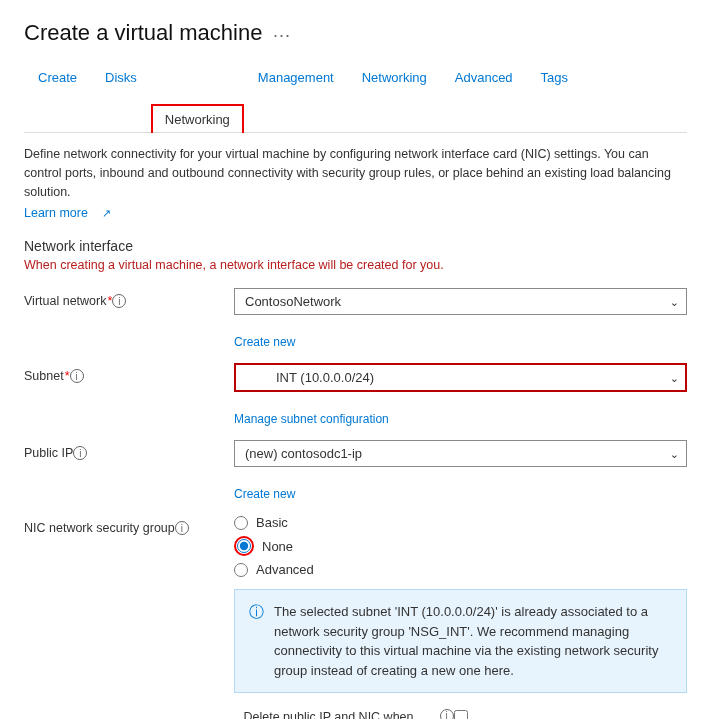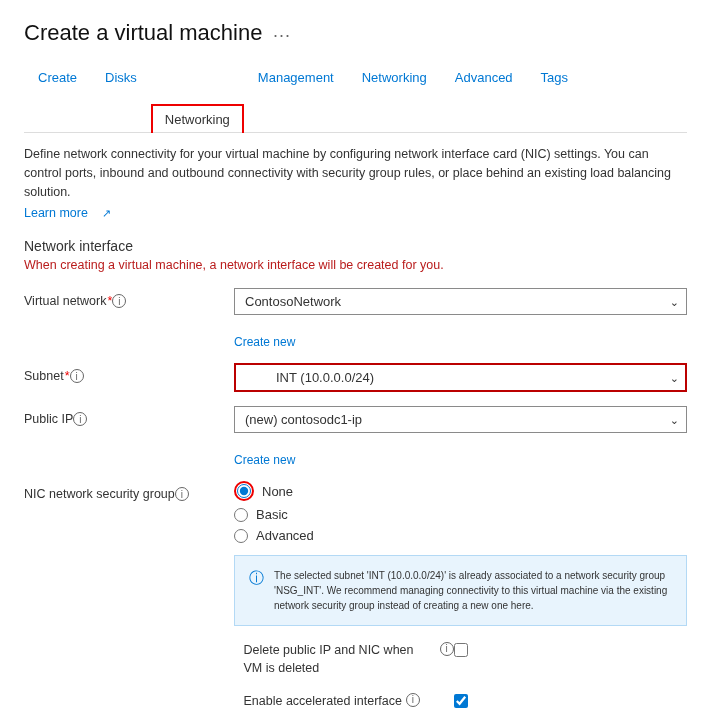--- a/index.html
+++ b/index.html
@@ -23,21 +23,21 @@
     .select-wrapper { position: relative; display: block; }
     .select-box { width: 100%; border: 1px solid #8a8a8a; padding: 5px 30px 5px 10px; font-size: 13px; background: #fff; appearance: none; cursor: pointer; color: #333; }
     .select-highlighted { border: 2px solid #b00; padding-left: 40px; }
     .chevron { position: absolute; right: 8px; top: 50%; transform: translateY(-50%); pointer-events: none; color: #333; font-size: 11px; }
     .link-small { color: #0078d4; font-size: 12px; text-decoration: none; display: inline-block; margin-top: 20px; }
     .radio-group { display: flex; flex-direction: column; gap: 6px; }
     .radio-item { display: flex; align-items: center; gap: 8px; font-size: 13px; cursor: pointer; }
     .radio-input { width: 14px; height: 14px; cursor: pointer; accent-color: #0078d4; }
     .info-box { background: #e8f4fd; border: 1px solid #b3d9f5; padding: 12px 14px; display: flex; gap: 10px; margin-top: 8px; border-radius: 0; }
     .info-box-icon { color: #0078d4; font-size: 15px; flex-shrink: 0; margin-top: 1px; }
-    .info-box-text { font-size: 10px; color: #333; line-height: 1.5; }
+    .info-box-text { font-size: 13px; color: #333; line-height: 1.5; }
     .checkbox-row { display: flex; align-items: flex-start; margin-bottom: 14px; justify-content: center; }
     .checkbox-label-col { width: 210px; min-width: 210px; font-size: 12.5px; display: flex; align-items: flex-start; gap: 4px; padding-top: 2px; line-height: 1.4; }
     .checkbox-input { width: 14px; height: 14px; cursor: pointer; flex-shrink: 0; margin-top: 1px; }
     .checkbox-blue { accent-color: #0078d4; }
     .divider { border: none; border-top: 1px solid #eee; margin: 16px 0 0 0; }
     .footer { display: flex; align-items: center; gap: 10px; padding: 14px 24px; background: #fff; border-top: 1px solid #eee; }
     .checkbox-control-col { display: flex; align-items: flex-start; padding-top: 2px; }
   </style>
 </head>
 <body>
@@ -92,20 +92,21 @@
       <span class="required">*</span>
       <span class="info-icon">i</span>
     </div>
     <div class="form-control">
       <div class="select-wrapper">
         <select class="select-box select-highlighted">
           <option>INT (10.0.0.0/24)</option>
         </select>
         <span class="chevron">⌄</span>
       </div>
+      <a class="link-small" href="#">Manage subnet configuration</a>
     </div>
   </div>
 
   
   <div class="form-row">
     <div class="form-label">
       <span>Public IP</span>
       <span class="info-icon">i</span>
     </div>
     <div class="form-control">
@@ -121,28 +122,28 @@
 
   
   <div class="form-row">
     <div class="form-label">
       <span>NIC network security group</span>
       <span class="info-icon">i</span>
     </div>
     <div class="form-control">
       <div class="radio-group">
         <label class="radio-item">
+          <input type="radio" name="nic_nsg" class="radio-input" style="">
+          <span>Basic</span>
+        </label>
+        <label class="radio-item">
           <span style="border: 2px solid #e00; border-radius: 50%; display:inline-flex; padding:1px;">
             <input type="radio" name="nic_nsg" class="radio-input" checked="" style="">
           </span>
           <span>None</span>
-        </label>
-        <label class="radio-item">
-          <input type="radio" name="nic_nsg" class="radio-input" style="">
-          <span>Basic</span>
         </label>
         <label class="radio-item">
           <input type="radio" name="nic_nsg" class="radio-input" style="">
           <span>Advanced</span>
         </label>
       </div>
 
       <div class="info-box" style="margin-top:12px;">
         <span class="info-box-icon">ⓘ</span>
         <span class="info-box-text">The selected subnet 'INT (10.0.0.0/24)' is already associated to a network security group 'NSG_INT'. We recommend managing connectivity to this virtual machine via the existing network security group instead of creating a new one here.</span>

